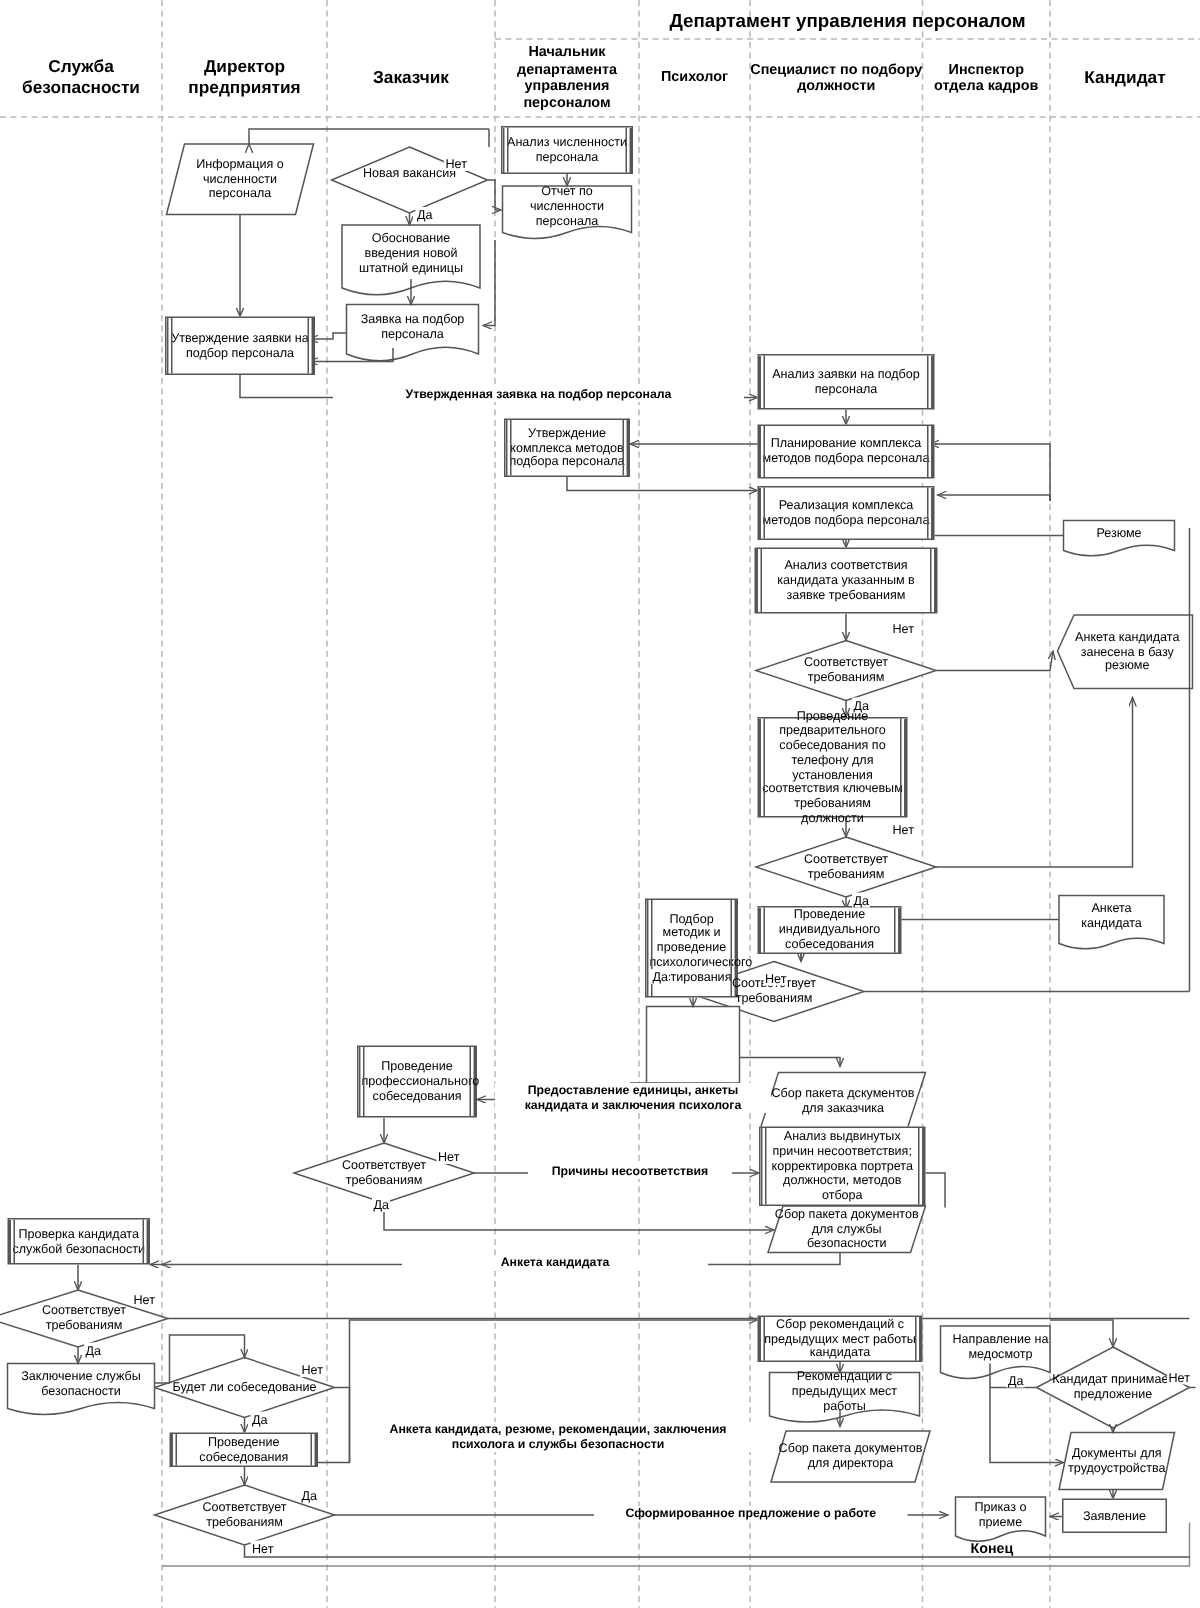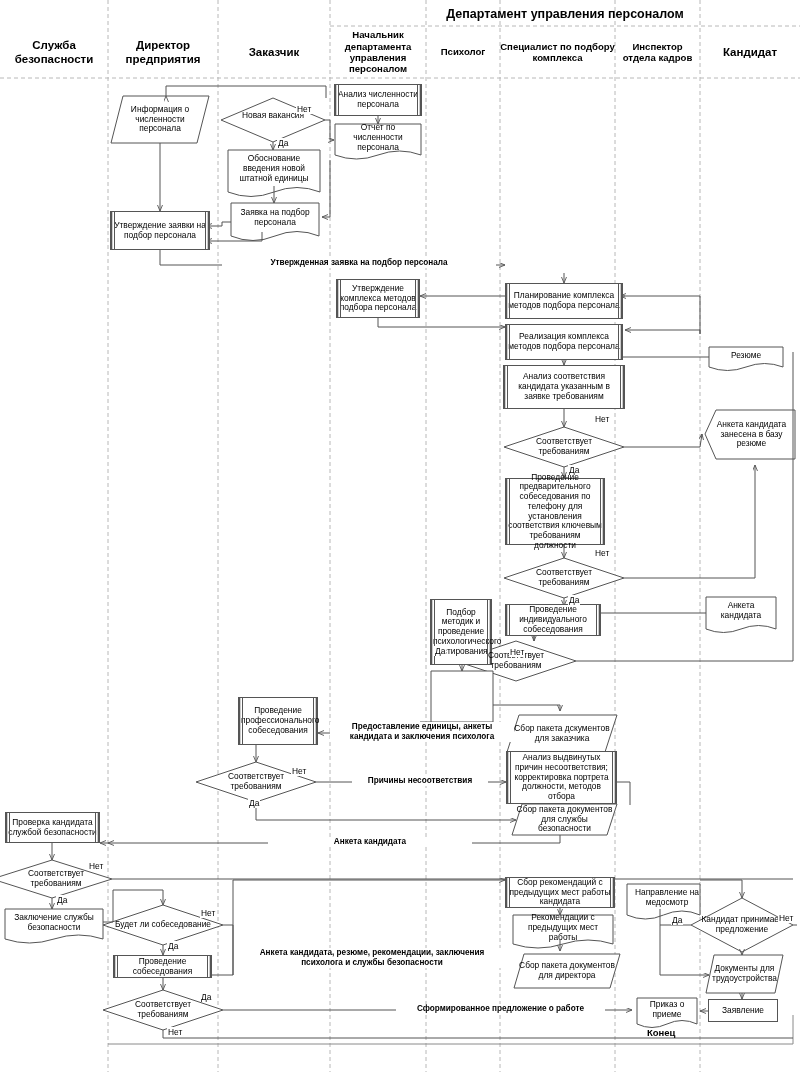--- a/index.html
+++ b/index.html
@@ -240,32 +240,35 @@
     </g>
   </svg>
 
   <div class="group-title" style="left:330px;top:4px;width:470px;height:20px;">Департамент управления персоналом</div>
 
   <div class="lane-title" style="left:0px;top:26px;width:108px;height:52px;">Служба безопасности</div>
   <div class="lane-title" style="left:108px;top:26px;width:110px;height:52px;">Директор предприятия</div>
   <div class="lane-title" style="left:218px;top:26px;width:112px;height:52px;">Заказчик</div>
   <div class="lane-title sub" style="left:330px;top:26px;width:96px;height:52px;">Начальник департамента управления персоналом</div>
   <div class="lane-title sub" style="left:426px;top:26px;width:74px;height:52px;">Психолог</div>
-  <div class="lane-title sub" style="left:500px;top:26px;width:115px;height:52px;">Специалист по подбору комплекса</div>
+  <div class="lane-title sub" style="left:500px;top:26px;width:115px;height:52px;">Специалист по подбору должности</div>
   <div class="lane-title sub" style="left:615px;top:26px;width:85px;height:52px;">Инспектор отдела кадров</div>
   <div class="lane-title" style="left:700px;top:26px;width:100px;height:52px;">Кандидат</div>
 
   <div class="node n-sub" style="left:110px;top:211px;width:100px;height:39px;">
     <span>Утверждение заявки на подбор персонала</span>
     </div>
 
   <div class="node n-sub" style="left:334px;top:84px;width:88px;height:32px;">
     <span>Анализ численности персонала</span>
     </div>
 
+  <div class="node n-sub" style="left:505px;top:236px;width:118px;height:37px;">
+    <span>Анализ заявки на подбор персонала</span>
+    </div>
 
   <div class="node n-sub" style="left:505px;top:283px;width:118px;height:36px;">
     <span>Планирование комплекса методов подбора персонала</span>
     </div>
 
   <div class="node n-sub" style="left:336px;top:279px;width:84px;height:39px;">
     <span>Утверждение комплекса методов подбора персонала</span>
     </div>
 
   <div class="node n-sub" style="left:505px;top:324px;width:118px;height:36px;">

